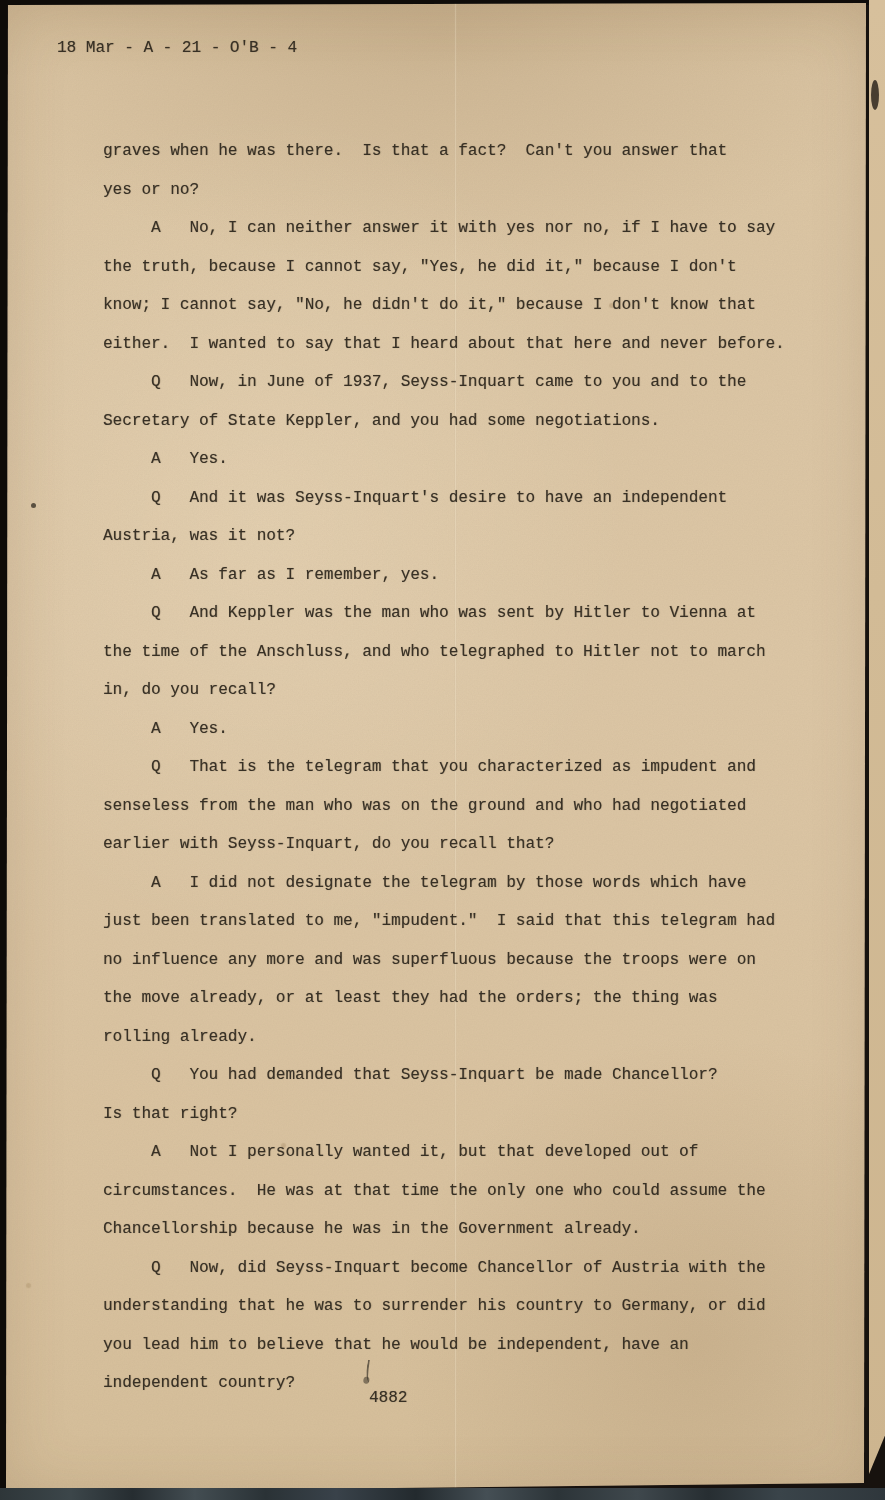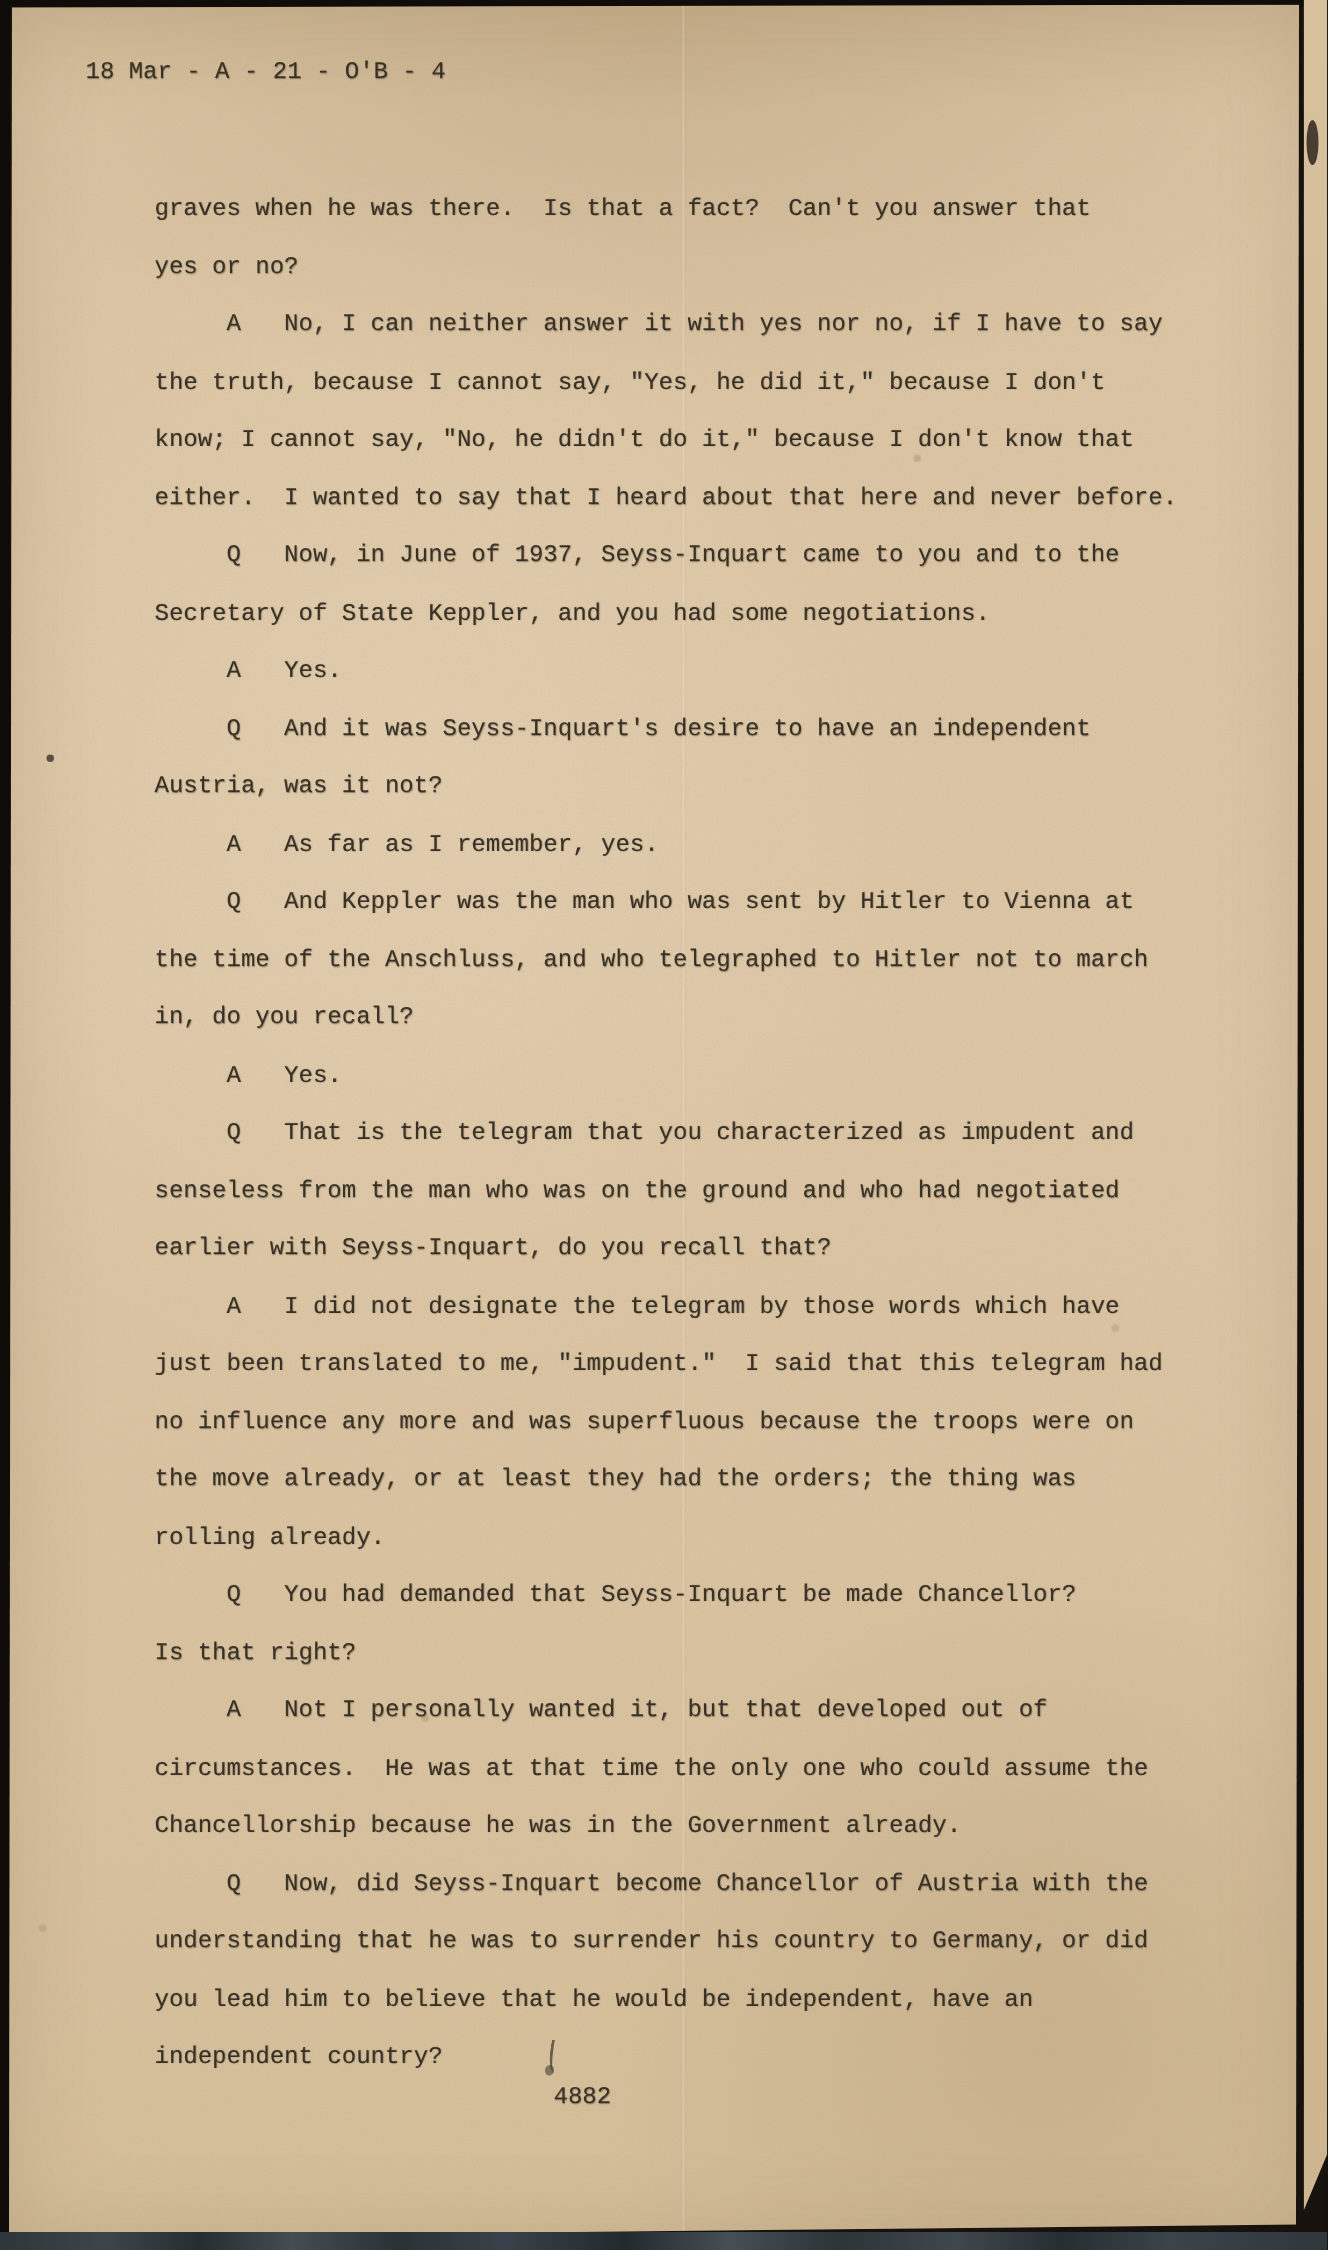--- a/index.html
+++ b/index.html
@@ -92,21 +92,21 @@
     border-radius: 50%;
   }
   .typed {
     position: absolute;
     color: rgba(48, 41, 32, 0.92);
     font-size: 16px;
     white-space: pre;
     text-shadow: 0.4px 0.4px 0.8px rgba(70, 58, 42, 0.55);
   }
   #page-header { left: 57px; top: 39px; }
-  #transcript-body { left: 103px; top: 120px; line-height: 38.5px; }
+  #transcript-body { left: 103px; top: 132px; line-height: 38.5px; }
   #transcript-body .tline { height: 38.5px; }
   #page-number { left: 369px; top: 1389px; }
 </style>
 </head>
 <body>
 
 <div id="page">
 
   <div id="side-sheet"></div>
   <div id="side-sheet-curl"></div>

